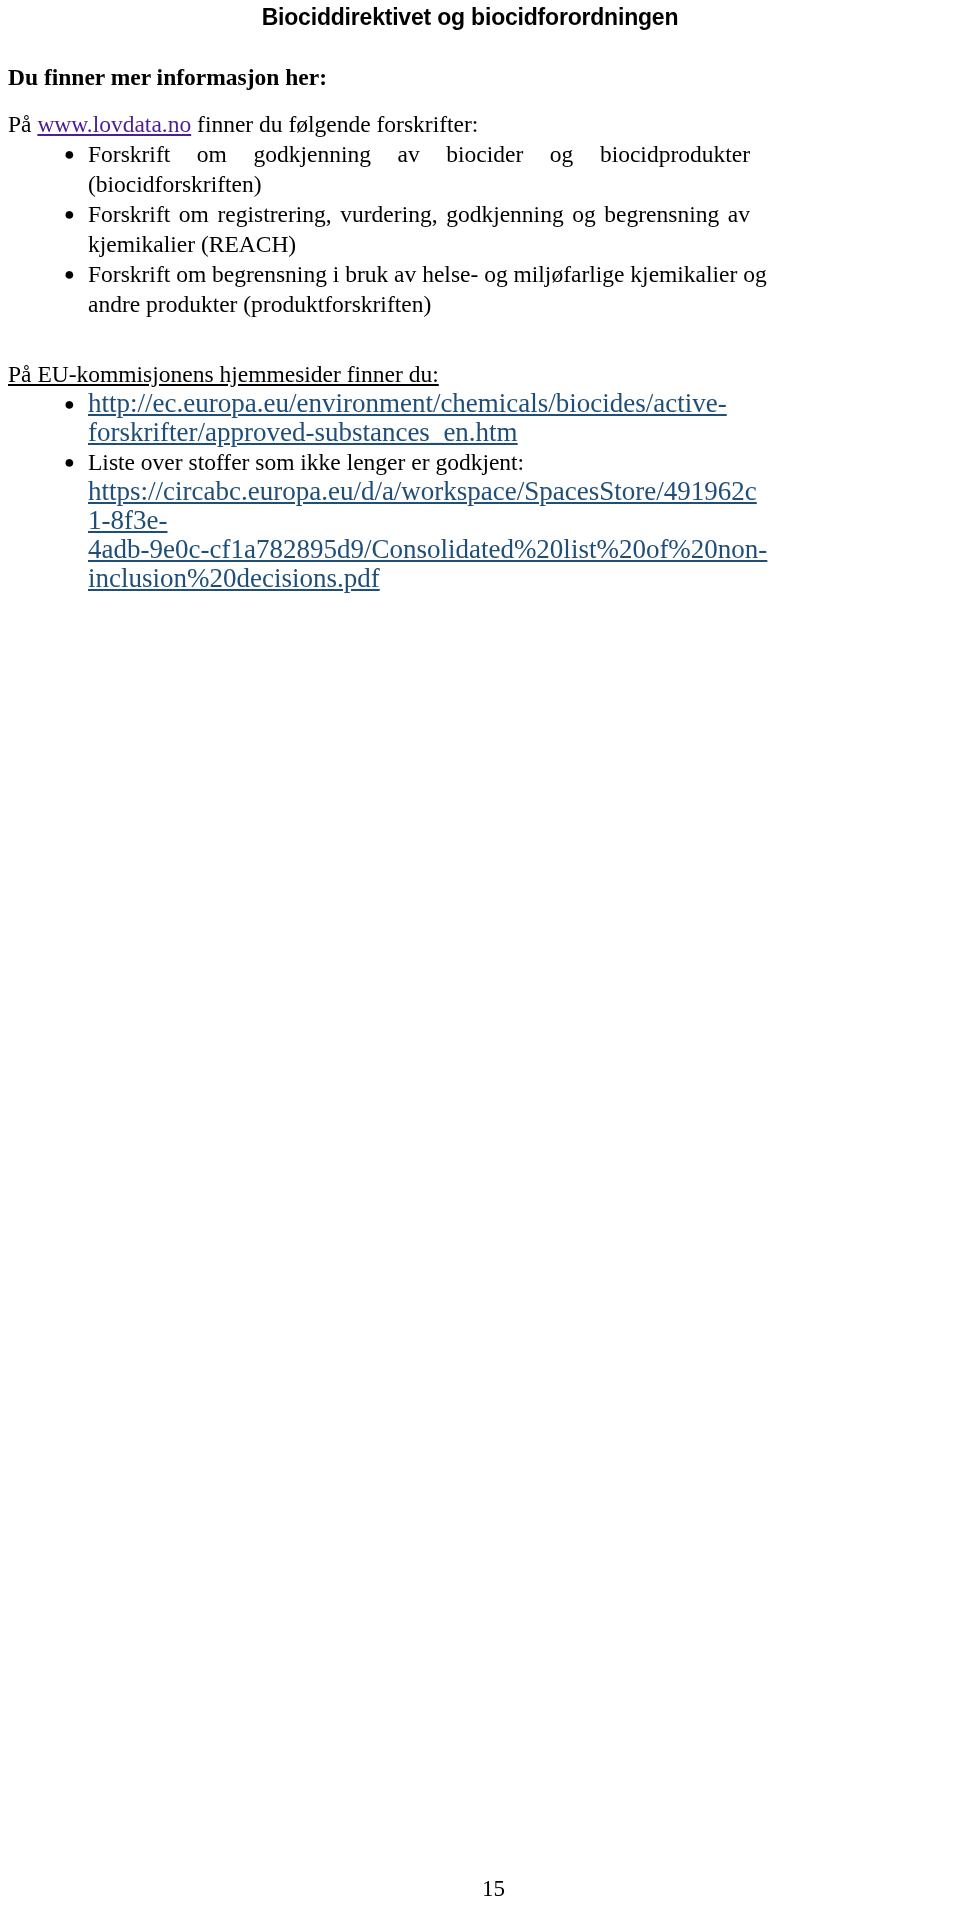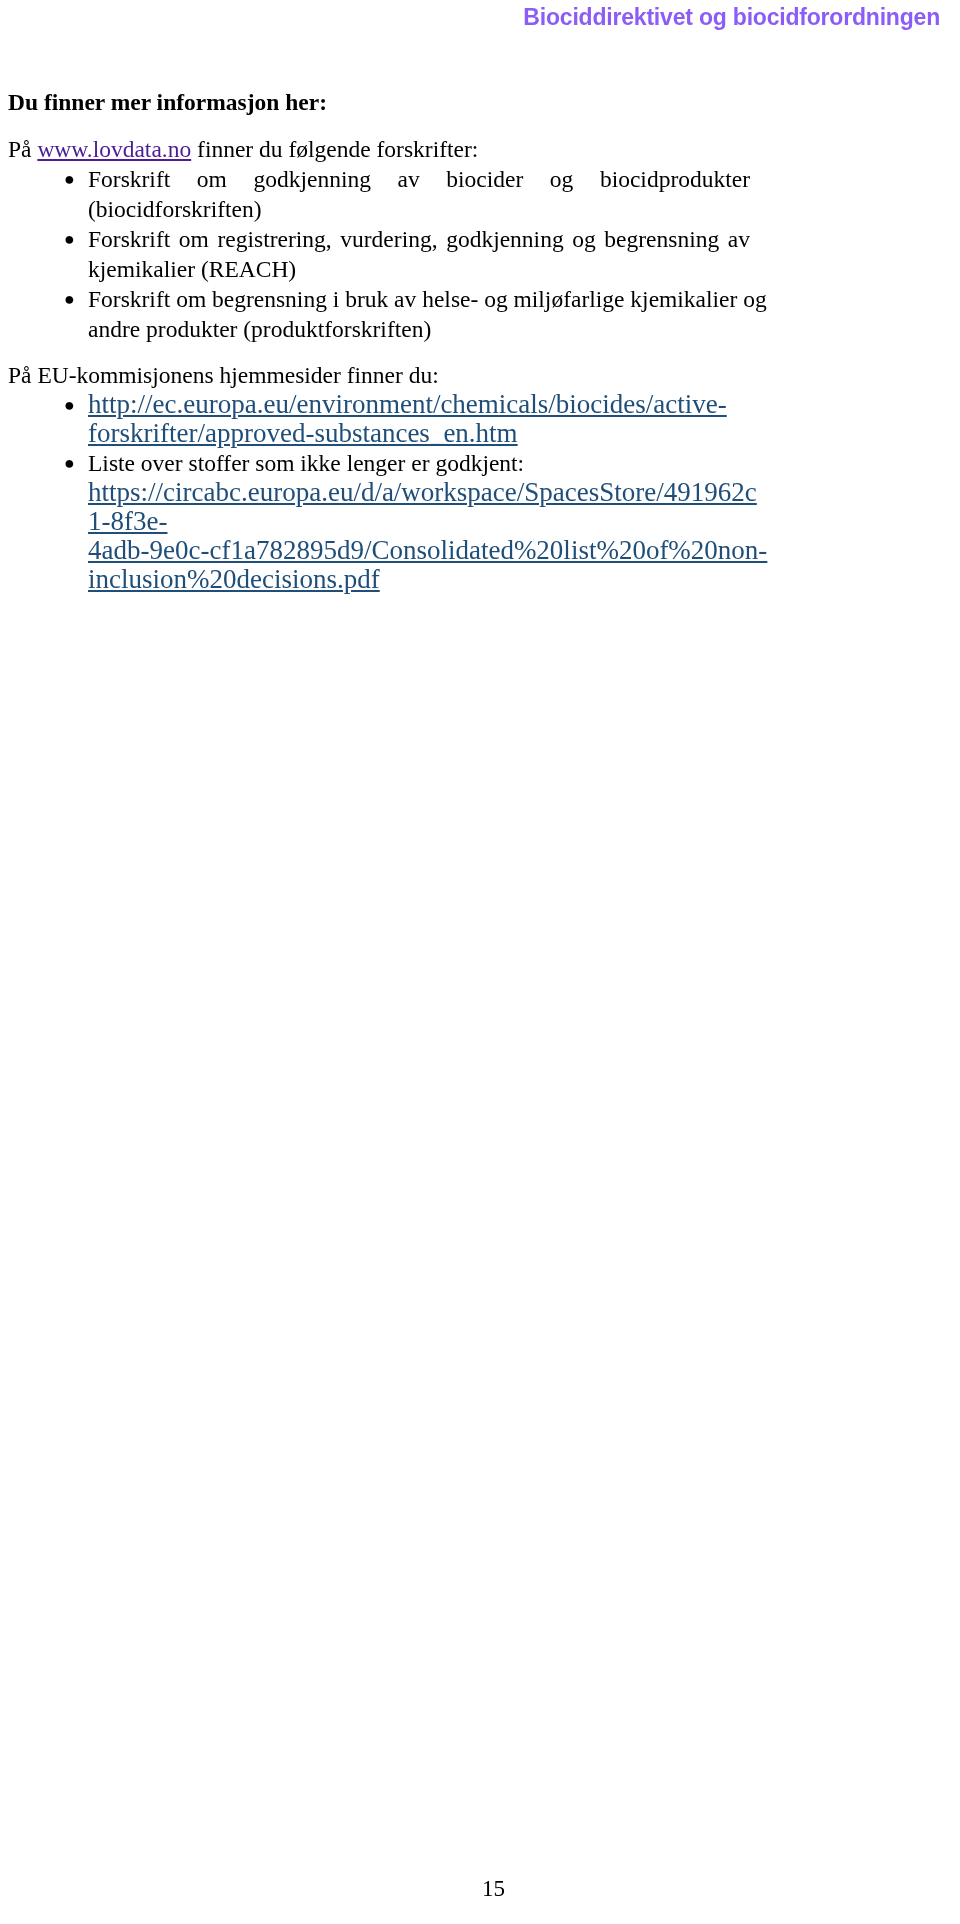--- a/index.html
+++ b/index.html
@@ -16,52 +16,53 @@
     color: #000000;
     overflow: hidden;
   }
 
   
   .doc-header {
     position: absolute;
     top: 4px;
     left: 0;
     right: 20px;
-    text-align: right;
+    text-align: center;
     font-family: "Liberation Sans", "DejaVu Sans", sans-serif;
     font-weight: bold;
     font-size: 23px;
     letter-spacing: -0.2px;
-    color: #8b5cf6;
+    color: #000000;
     white-space: nowrap;
   }
 
   
   .body-area {
     position: absolute;
-    top: 88px;
+    top: 63px;
     left: 8px;
     width: 760px;
   }
 
   .section-title {
     font-weight: bold;
     font-size: 23.5px;
     line-height: 28px;
     margin: 0 0 18px 0;
   }
 
   .lead-line {
     font-size: 23.5px;
     line-height: 30px;
     margin: 0;
   }
 
   .lead-line.spaced-top {
-    margin-top: 16px;
+    margin-top: 40px;
+    text-decoration: underline;
   }
 
   a.link,
   .link {
     color: #4c1d95;
     text-decoration: underline;
   }
 
   
   ul.bullets {

